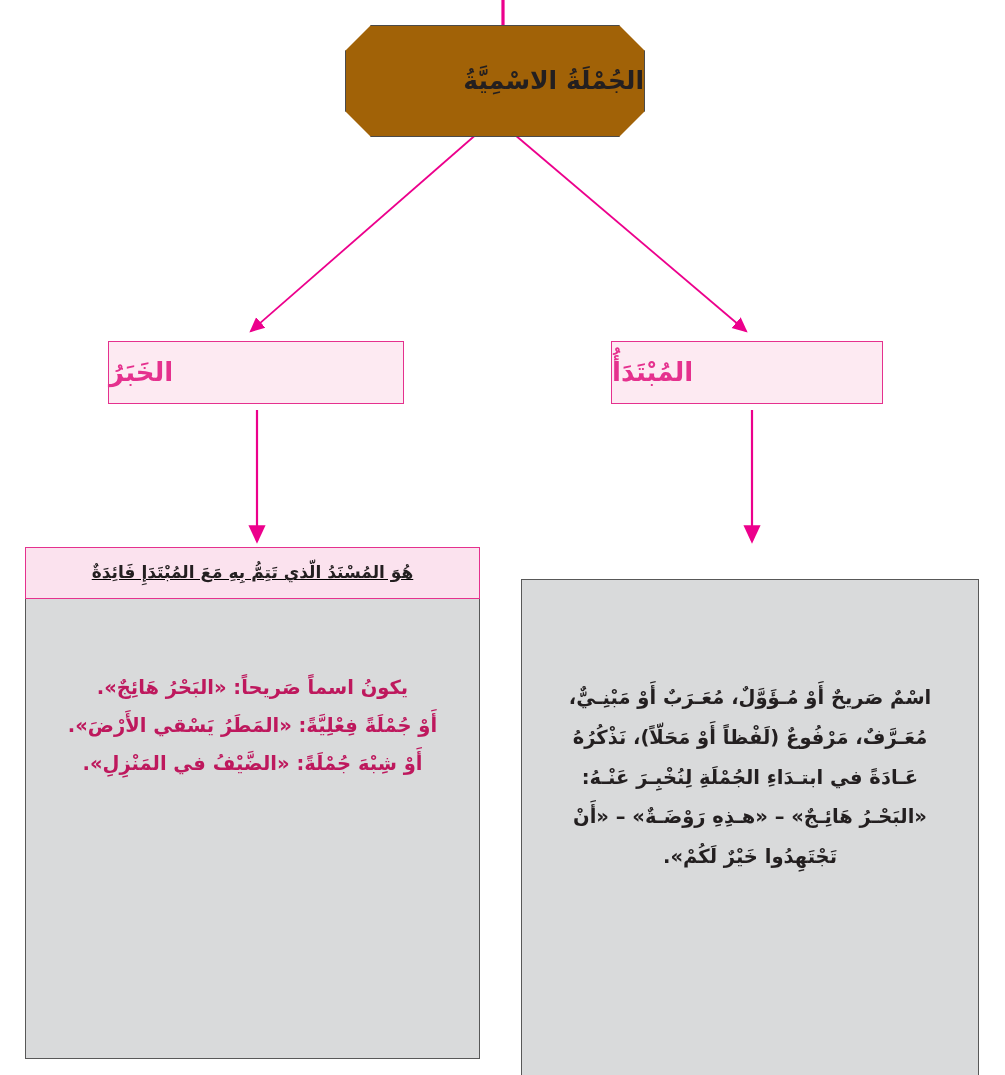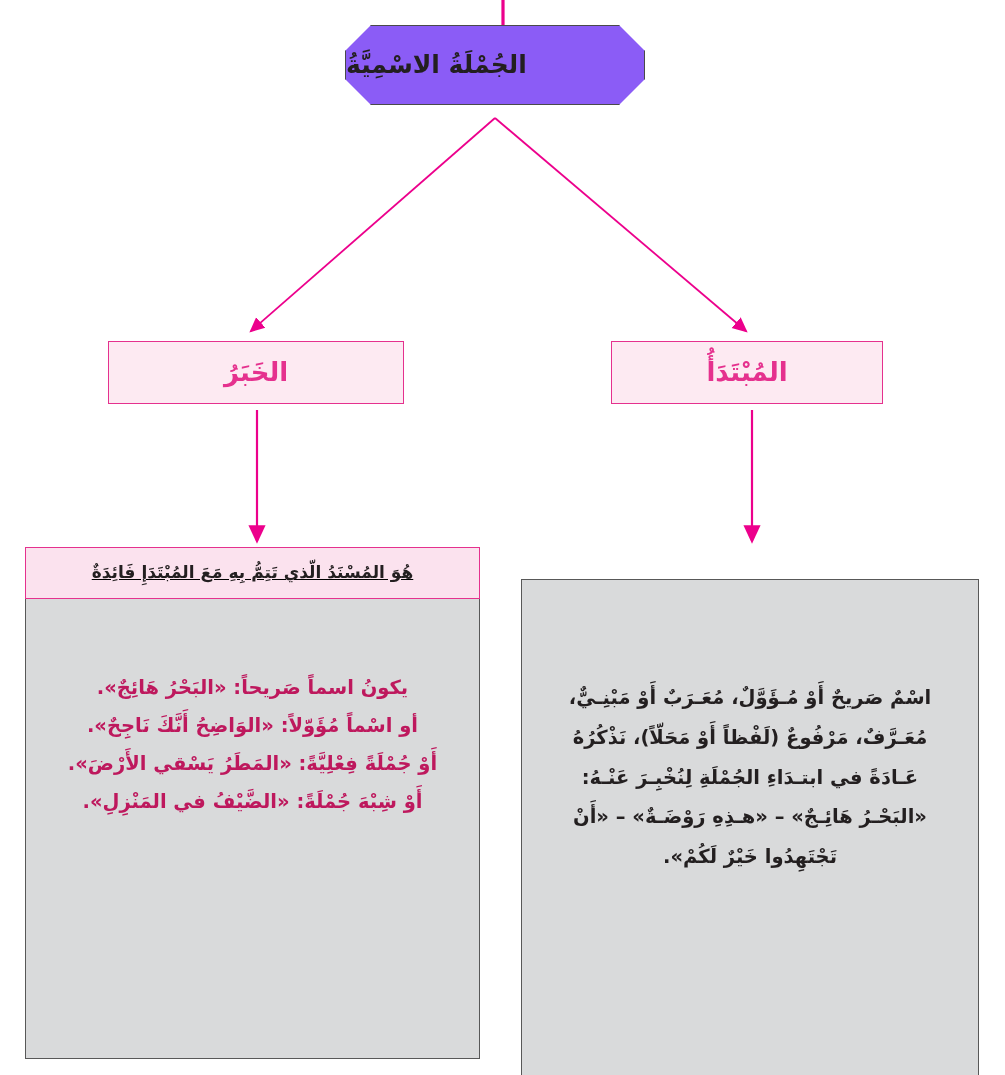--- a/index.html
+++ b/index.html
@@ -29,53 +29,53 @@
     height: 1075px;
     pointer-events: none;
   }
 
   
   .octagon-node {
     position: absolute;
     left: 345px;
     top: 25px;
     width: 300px;
-    height: 80px;
-    background: #8b5cf6;
+    height: 112px;
+    background: #a16207;
     border: 1.4px solid #4a4a4a;
     box-sizing: border-box;
     clip-path: polygon(
       26px 0, calc(100% - 26px) 0,
       100% 26px, 100% calc(100% - 26px),
       calc(100% - 26px) 100%, 26px 100%,
       0 calc(100% - 26px), 0 26px
     );
     display: flex;
     align-items: center;
-    justify-content: flex-end;
+    justify-content: flex-start;
   }
   .octagon-label {
     font-family: "DejaVu Sans", "Liberation Sans", sans-serif;
     font-size: 25px;
     font-weight: bold;
     color: #231f20;
     direction: rtl;
     white-space: nowrap;
     line-height: 1.15;
   }
 
   
   .cat-box {
     position: absolute;
     box-sizing: border-box;
     background: #fdeaf2;
     border: 1.6px solid #e5318e;
     display: flex;
     align-items: center;
-    justify-content: center;
+    justify-content: flex-end;
   }
   #cat-box-khabar {
     left: 108px;
     top: 341px;
     width: 296px;
     height: 63px;
   }
   #cat-box-mubtada {
     left: 611px;
     top: 341px;
@@ -209,21 +209,20 @@
   <div class="cat-box" id="cat-box-mubtada">
     <span class="cat-label">المُبْتَدَأُ</span>
   </div>
 
   <div class="detail-panel" id="panel-khabar">
     <div class="panel-header">
       <span class="panel-header-text">هُوَ المُسْنَدُ الّذي تَتِمُّ بِهِ مَعَ المُبْتَدَإِ فَائِدَةٌ</span>
     </div>
     <div class="panel-body">
       <div class="body-line">يكونُ اسماً صَريحاً: «البَحْرُ هَائِجٌ».</div>
-      <div class="body-line">أو اسْماً مُؤَوّلاً: «الوَاضِحُ أَنَّكَ نَاجِحٌ».</div>
       <div class="body-line">أَوْ جُمْلَةً فِعْلِيَّةً: «المَطَرُ يَسْقي الأَرْضَ».</div>
       <div class="body-line">أَوْ شِبْهَ جُمْلَةً: «الضَّيْفُ في المَنْزِلِ».</div>
     </div>
   </div>
 
   <div class="detail-panel" id="panel-mubtada">
     <div class="mubtada-text">
       <span class="ml">اسْمٌ صَريحٌ أَوْ مُـؤَوَّلٌ، مُعَـرَبٌ أَوْ مَبْنِـيٌّ،</span>
       <span class="ml">مُعَـرَّفٌ، مَرْفُوعٌ (لَفْظاً أَوْ مَحَلّاً)، نَذْكُرُهُ</span>
       <span class="ml">عَـادَةً في ابتـدَاءِ الجُمْلَةِ لِنُخْبِـرَ عَنْـهُ:</span>

